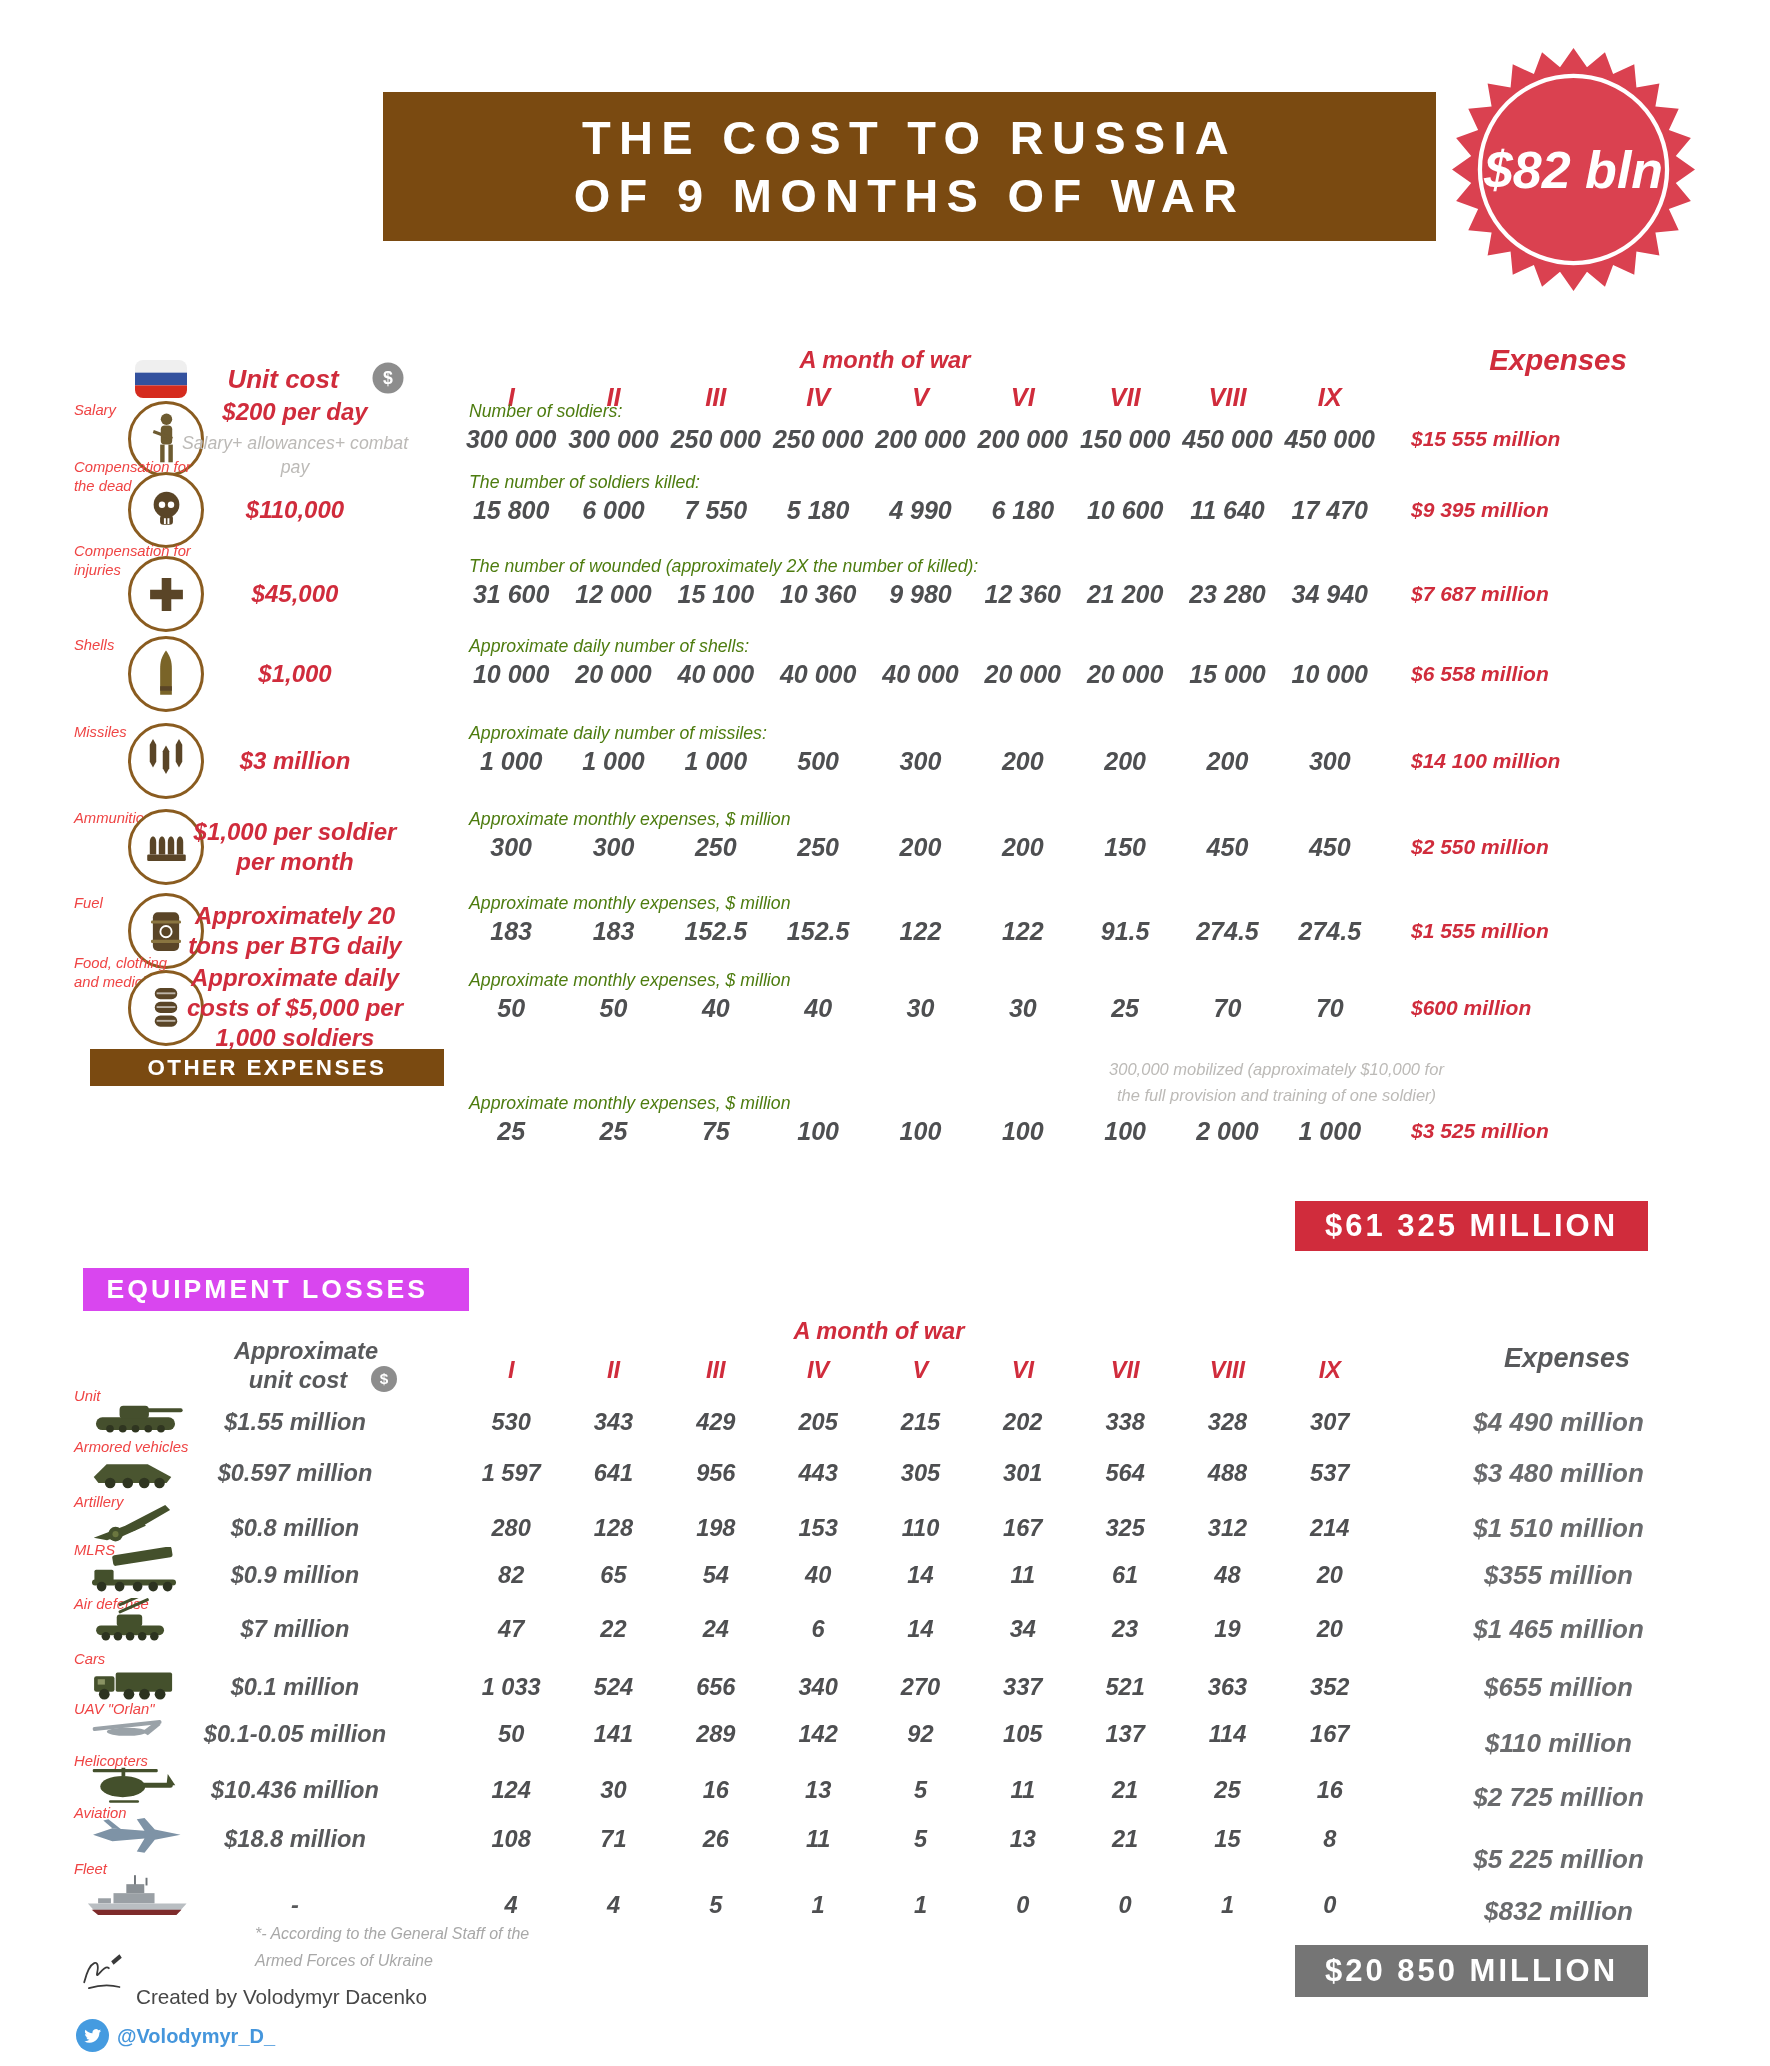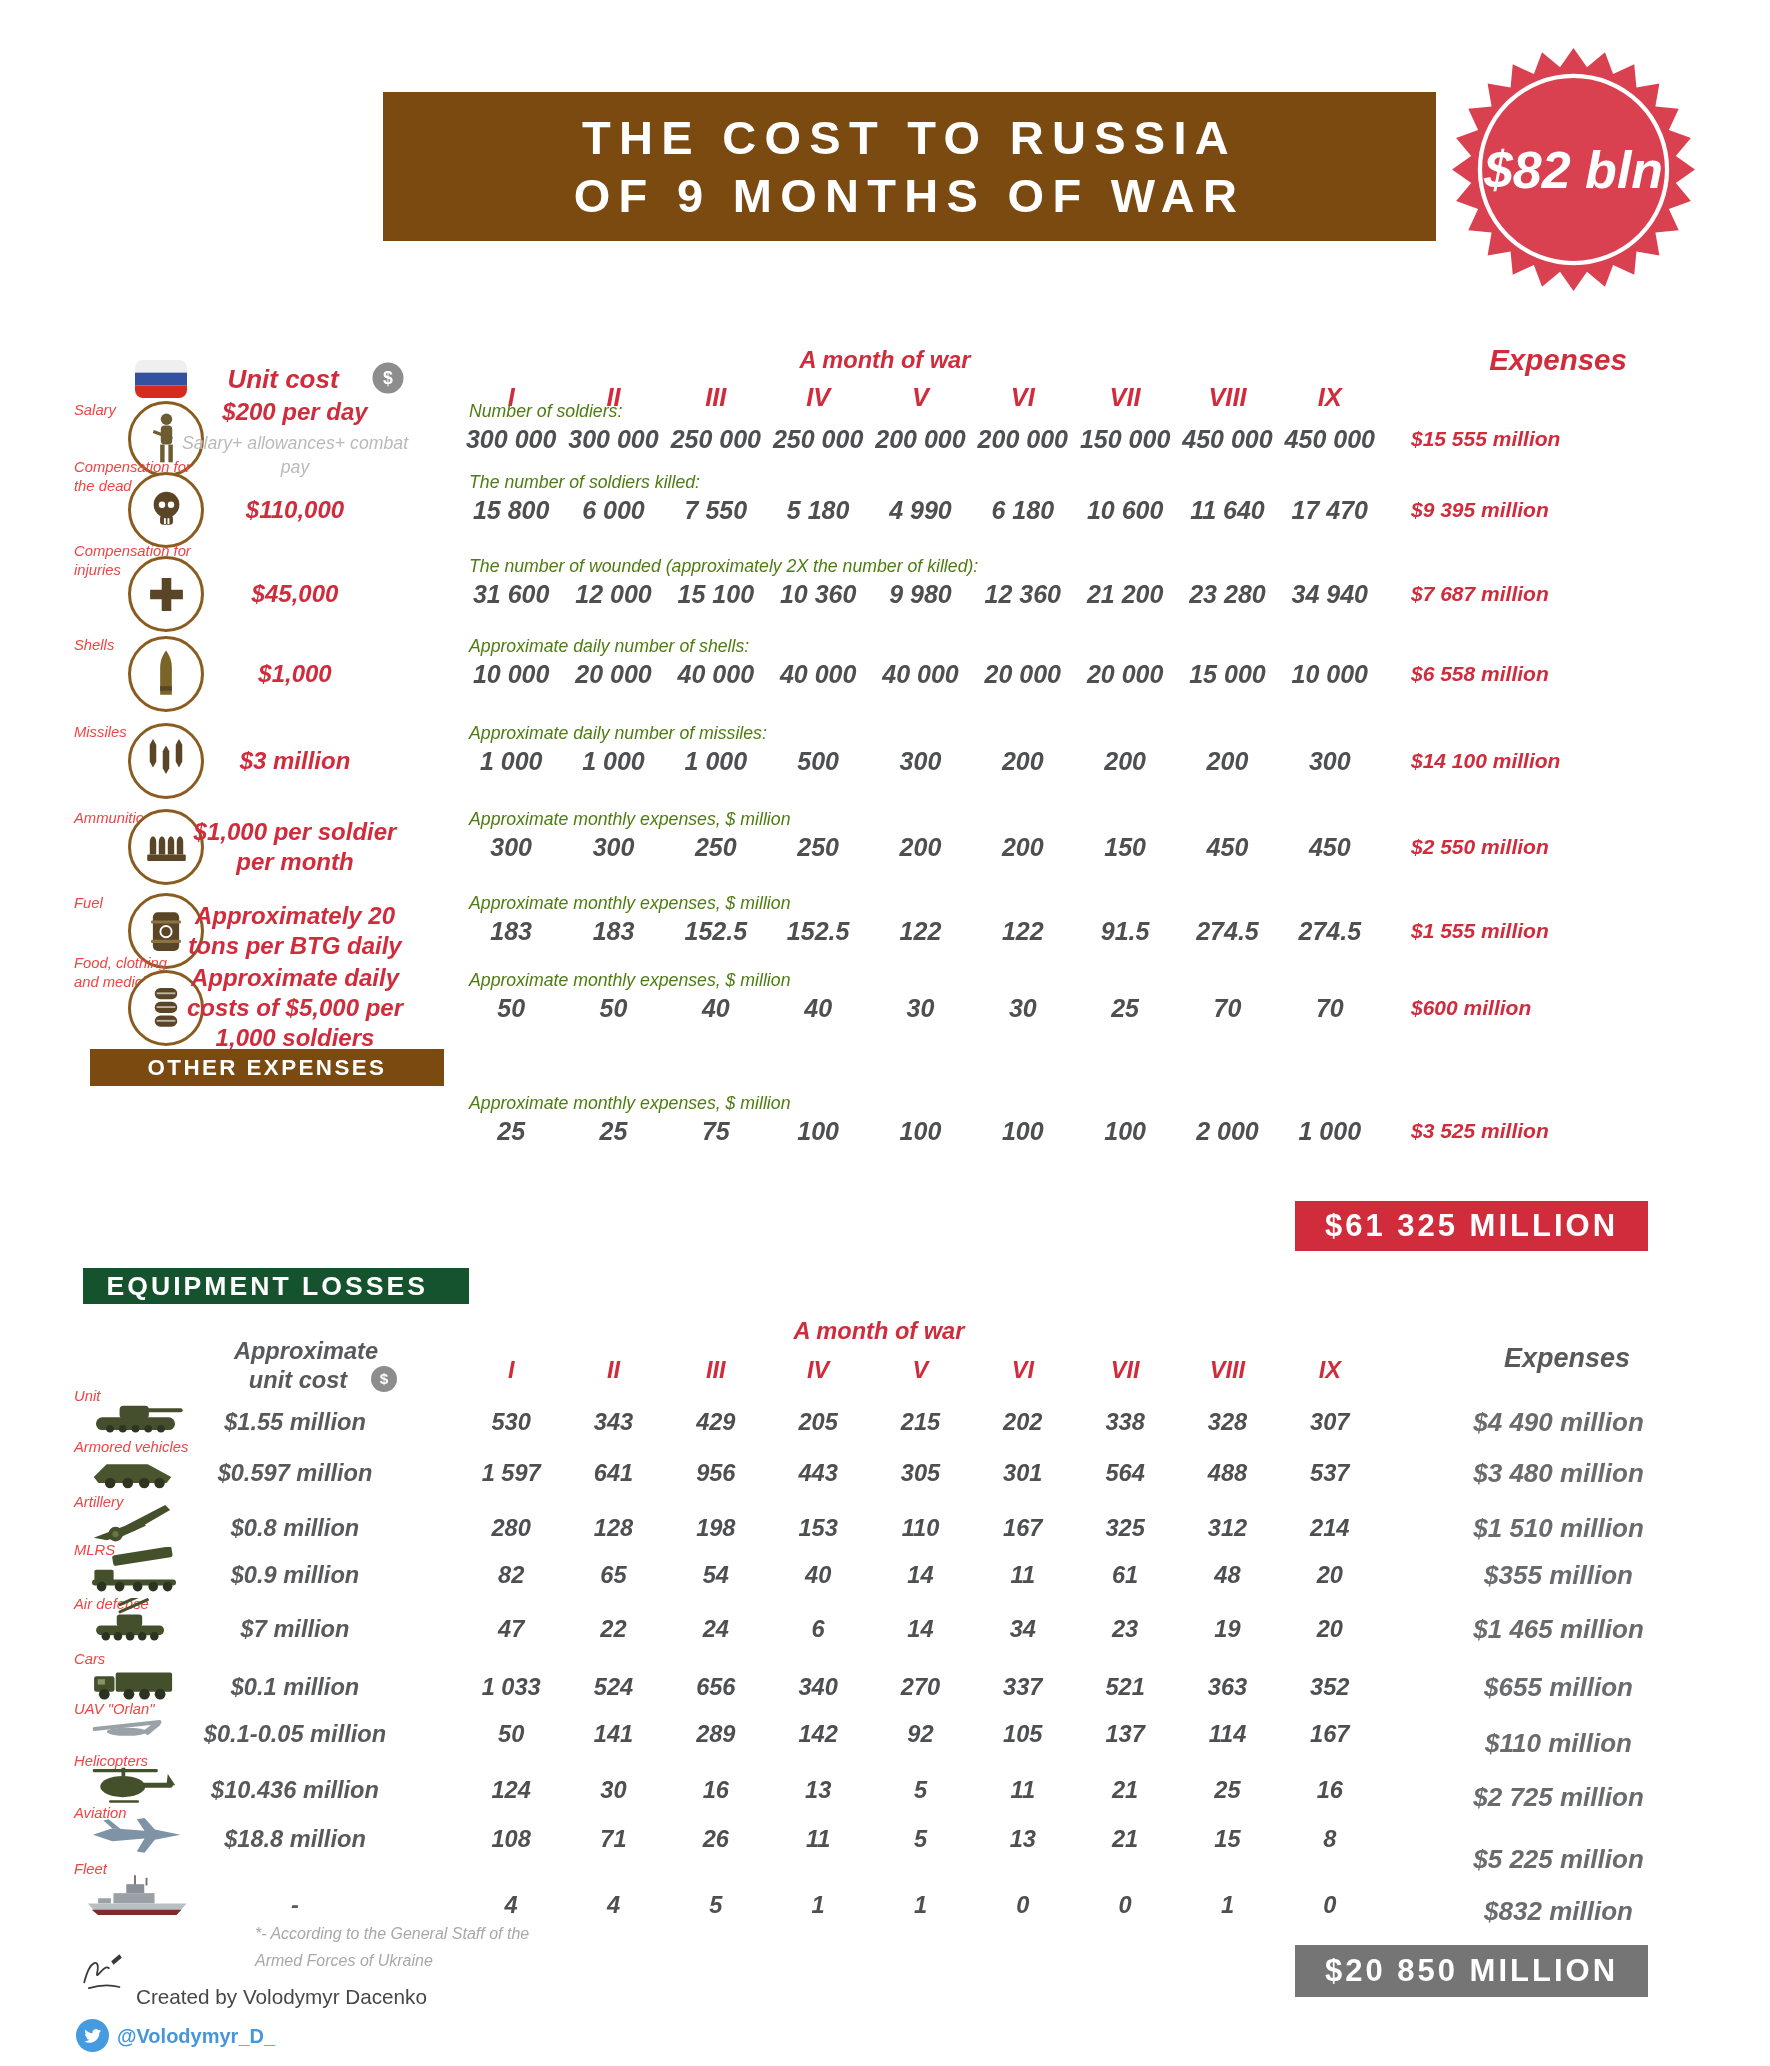--- a/index.html
+++ b/index.html
@@ -13,21 +13,21 @@
             display:flex;flex-direction:column;justify-content:center;align-items:center;gap:8.3px}
   .titlebox div{color:#fff;font-size:47px;font-weight:700;letter-spacing:8.3px;line-height:1.05;white-space:nowrap}
   .badge{position:absolute;left:1452px;top:48px;width:243px;height:243px}
   .badge svg{position:absolute;left:0;top:0}
   .badge .btext{position:absolute;left:0;top:0;width:100%;height:100%;display:flex;align-items:center;justify-content:center;
                 color:#fff;font-size:52px;font-weight:700;font-style:italic}
 
   
   .secbox{position:absolute;color:#fff;font-weight:700;display:flex;align-items:center}
   #sec1box{left:77px;top:285px;width:403px;height:45px;background:#d02c3c;font-size:26.6px;letter-spacing:3.5px;padding-left:15.3px}
-  #sec2box{left:83px;top:1268px;width:362px;height:36px;background:#14532d;font-size:26.6px;letter-spacing:3px;padding-left:23.6px}
+  #sec2box{left:83px;top:1268px;width:362px;height:43px;background:#d946ef;font-size:26.6px;letter-spacing:3px;padding-left:23.6px}
   #otherbox{left:90px;top:1049px;width:354px;height:37px;background:#7a4a11;font-size:22.4px;letter-spacing:2.4px;justify-content:center}
 
   .redh{color:#d02c3c;font-style:italic;font-weight:700}
   .grayh{color:#58595b;font-style:italic;font-weight:700}
 
   .dollar{position:absolute;transform:translate(-50%,-50%);background:#8d8d8d;color:#fff;border-radius:50%;
           display:flex;align-items:center;justify-content:center;font-weight:700}
   #dollar1{left:388px;top:378px;width:31px;height:31px;font-size:17.7px}
   #dollar2{left:384px;top:1379px;width:26px;height:26px;font-size:15.3px}
 
@@ -329,20 +329,21 @@
         <span>30</span>
         <span>30</span>
         <span>25</span>
         <span>70</span>
         <span>70</span>
       </div>
     <div class="exp1">$600 million</div>
   </div>
 
   <div class="secbox" id="otherbox">OTHER EXPENSES</div>
+  <div class="annot">300,000 mobilized (approximately $10,000 for the full provision and training of one soldier)</div>
   <div class="row" style="top:1131px">
     <div class="caption" style="top:-28px">Approximate monthly expenses, $ million</div>
     <div class="vals v1">
         <span>25</span>
         <span>25</span>
         <span>75</span>
         <span>100</span>
         <span>100</span>
         <span>100</span>
         <span>100</span>

